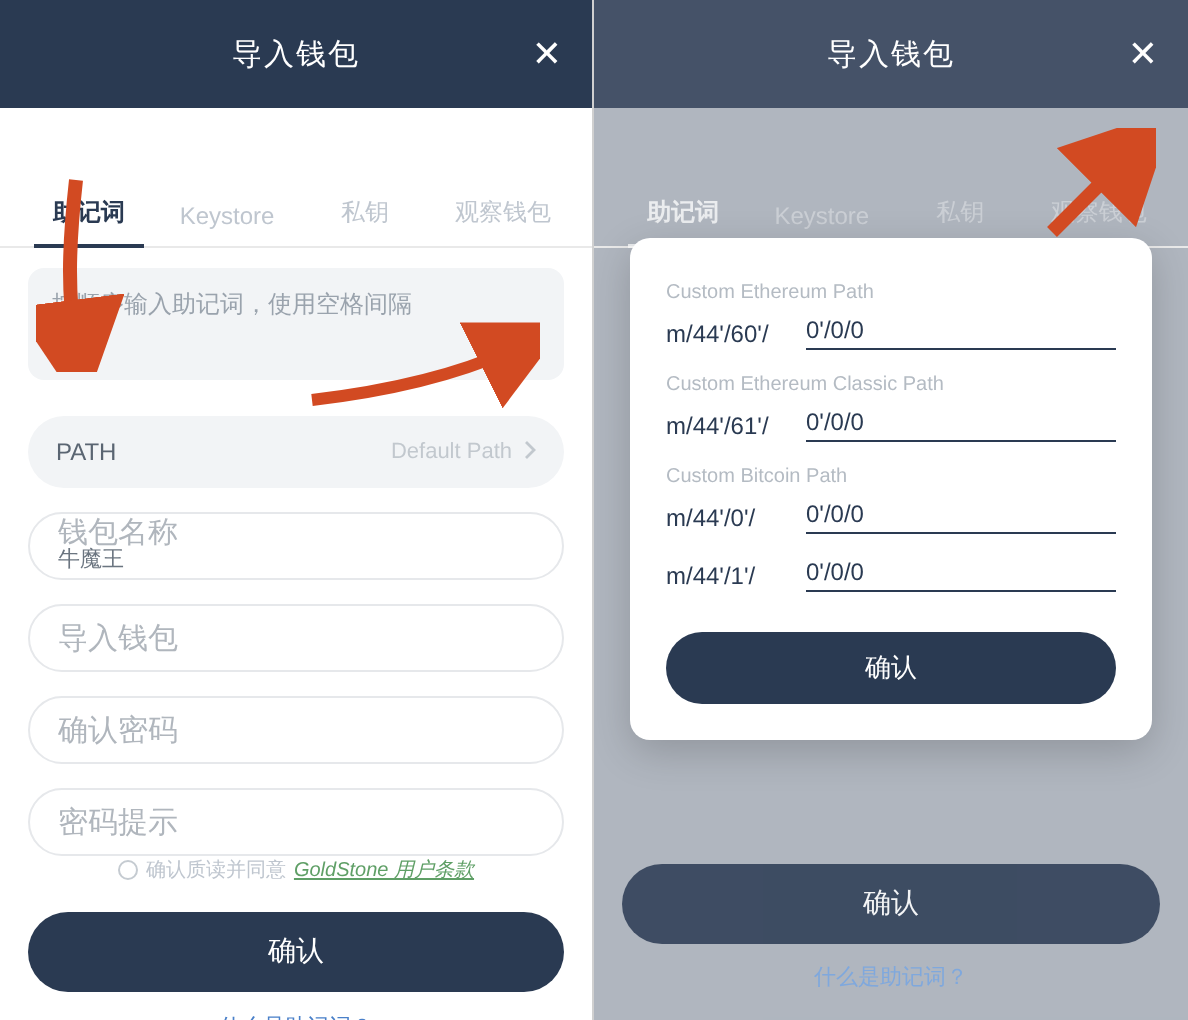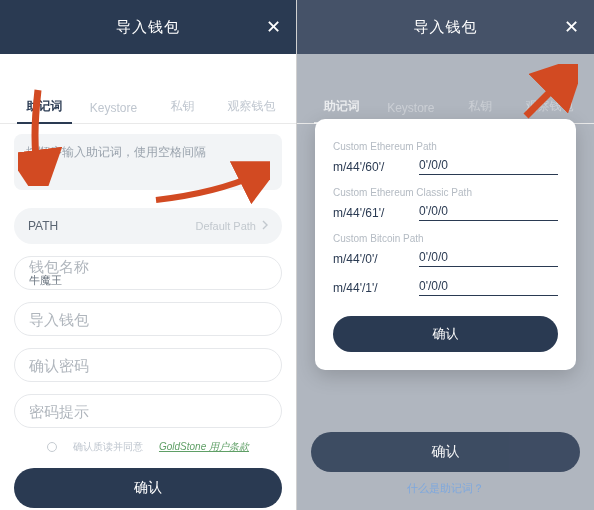--- a/index.html
+++ b/index.html
@@ -131,28 +131,27 @@
     color: #b0b6bd;
     line-height: 1;
   }
   .field .val {
     font-size: 11px;
     color: #6b7580;
     line-height: 1.2;
   }
 
   .terms {
-    margin-top: 12px;
     text-align: center;
     font-size: 10px;
     color: #bfc6cf;
     display: flex;
     align-items: center;
     justify-content: center;
-    gap: 16px;
+    gap: 4px;
   }
   .terms .link { color: #5f9f66; font-style: italic; text-decoration: underline; cursor: pointer; }
   .radio {
     width: 10px; height: 10px;
     border: 1px solid #c5cbd1;
     border-radius: 50%;
     display: inline-block;
   }
 
   .big-btn {
@@ -199,21 +198,20 @@
     margin-top: 40px;
   }
   .modal .section-label {
     font-size: 10px;
     color: #b4bbc3;
     margin-top: 6px;
     margin-bottom: 6px;
   }
   .row-2 {
     display: flex;
-    gap: 16px;
     align-items: center;
     padding-bottom: 6px;
     margin-bottom: 6px;
     font-size: 12px;
     color: #2a3a52;
   }
   .row-2 .c1 { width: 70px; }
   .row-2 .c2 {
     flex: 1;
     border-bottom: 1px solid #2a3a52;

